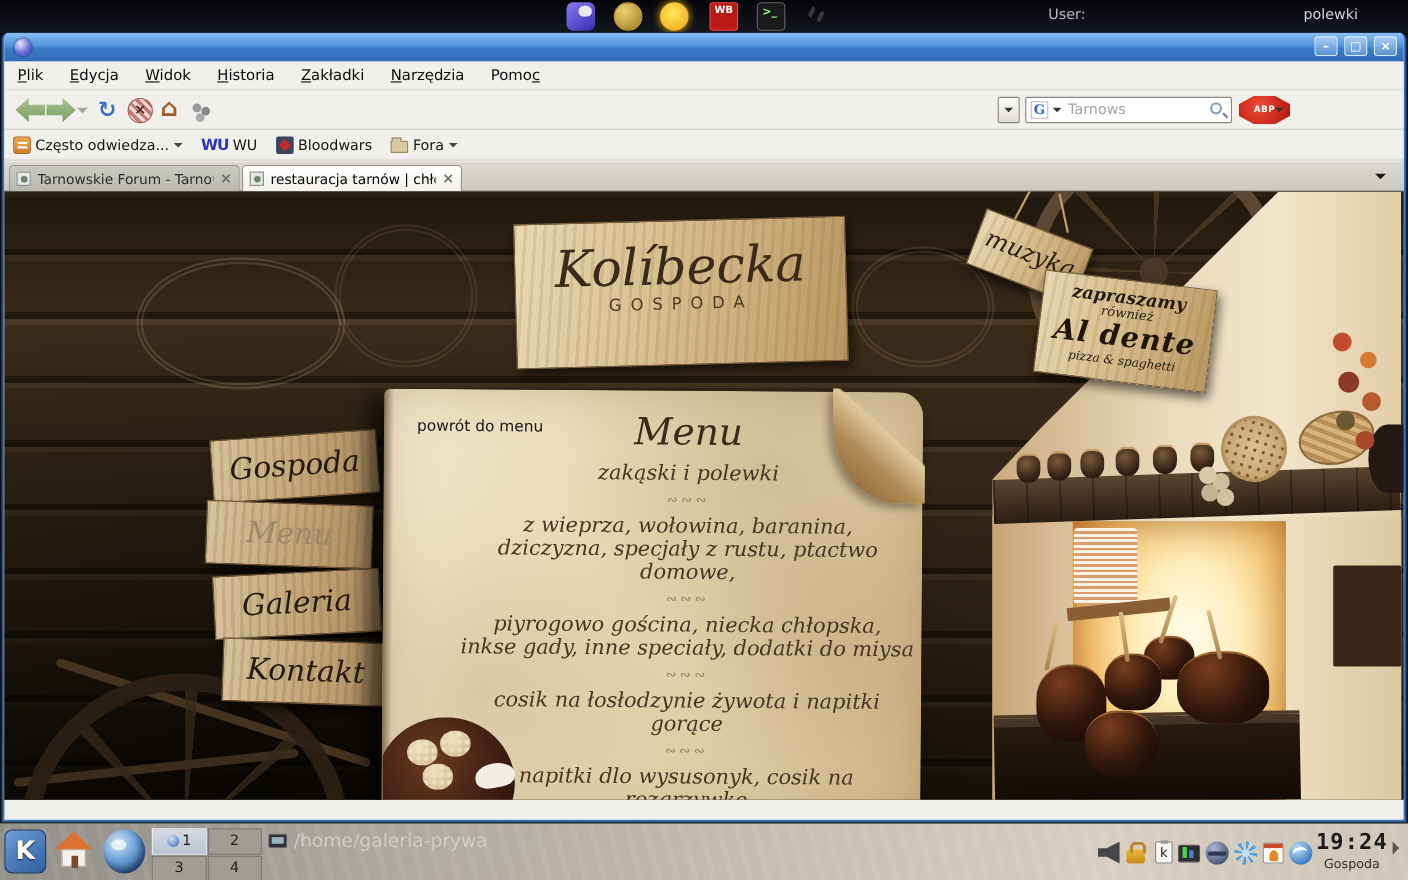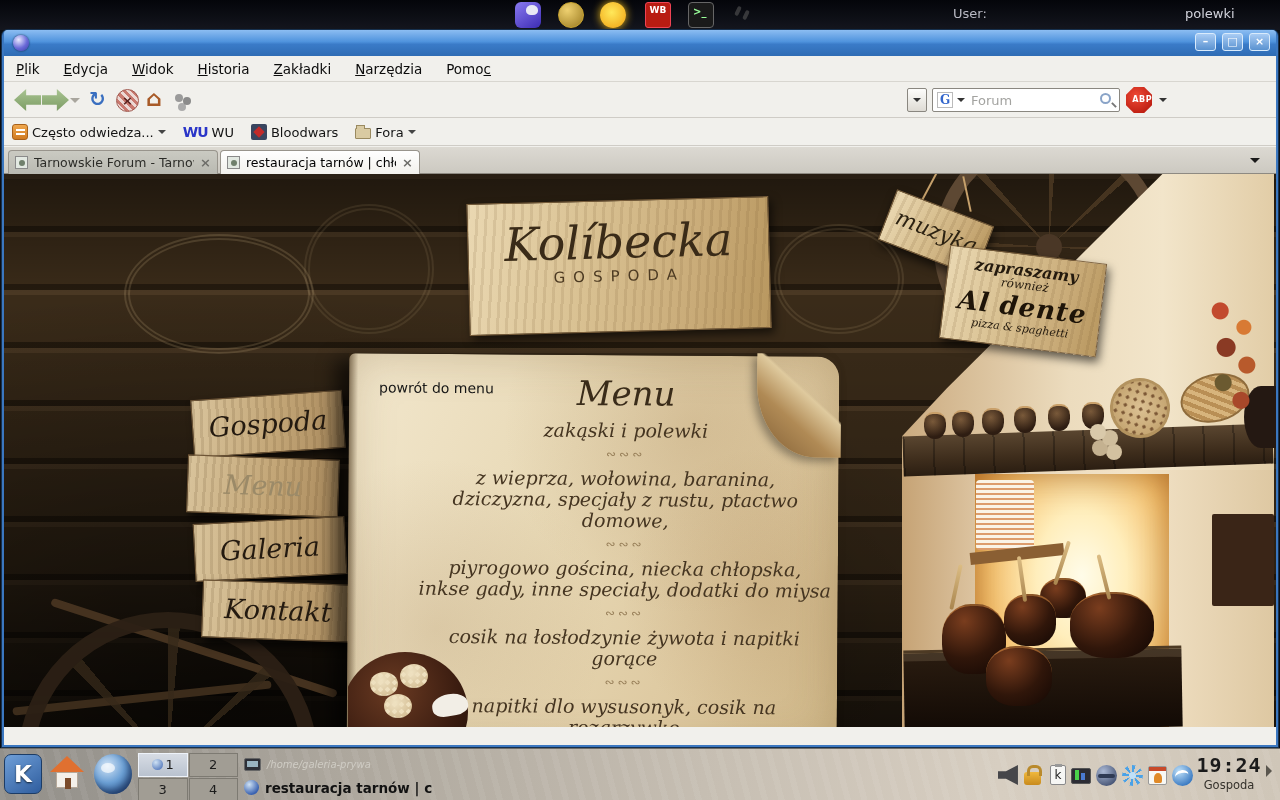--- a/index.html
+++ b/index.html
@@ -64,24 +64,24 @@
   .urldrop::after, .sdrop::after { content:""; position:absolute; left:50%; top:50%; margin:-2px 0 0 -4px;
     border:4px solid transparent; border-top-color:#333; }
   .searchbox { position:absolute; left:928px; top:6px; width:188px; height:24px; background:#fff;
     border:1px solid #8a8780; border-radius:2px; }
   .gbadge { position:absolute; left:4px; top:3px; width:16px; height:16px; border:1px solid #bbb; background:#fff;
     color:#3366cc; font-family:"DejaVu Serif",serif; font-weight:bold; font-size:12px; text-align:center; line-height:15px; }
   .sdrop { position:absolute; left:22px; top:3px; width:12px; height:16px; }
   .splaceholder { position:absolute; left:38px; top:4px; font-size:13px; color:#a3a3a0; }
   .mag { position:absolute; right:8px; top:4px; width:11px; height:11px; border:2px solid #8aa4c8; border-radius:50%; }
   .mag::after { content:""; position:absolute; left:9px; top:9px; width:6px; height:2px; background:#777; transform:rotate(45deg); }
-  .abp { position:absolute; left:1122px; top:5px; width:26px; height:26px;
+  .abp { position:absolute; left:1122px; top:5px; width:47px; height:26px;
     clip-path:polygon(30% 0,70% 0,100% 30%,100% 70%,70% 100%,30% 100%,0 70%,0 30%);
     background:radial-gradient(circle at 40% 35%,#ef4a36,#b01208); color:#fff; font-size:8px; font-weight:bold;
-    text-align:right; line-height:26px; letter-spacing:.5px; }
+    text-align:center; line-height:26px; letter-spacing:.5px; }
   .abp-caret { position:absolute; left:1155px; top:16px; width:0; height:0; border:4px solid transparent; border-top-color:#333; }
 
   .bookmarksbar { position:absolute; left:0; top:89px; right:0; height:27px; background:#f1f0ec;
     border-bottom:1px solid #cfccc6; display:flex; align-items:center; padding-left:8px; gap:7px; }
   .bm { display:flex; align-items:center; gap:4px; font-size:13px; color:#141414; margin-right:10px; }
   .bm .caret { width:0; height:0; border:4px solid transparent; border-top-color:#444; margin-top:4px; }
   .ic-often { width:16px; height:16px; background:linear-gradient(#f0a84e,#d07a20); border:1px solid #a8611a; border-radius:3px; position:relative; }
   .ic-often::after{ content:""; position:absolute; left:3px; top:4px; width:9px; height:2px; background:#fff; box-shadow:0 4px 0 #fff; }
   .ic-wu { font-weight:bold; font-size:14px; color:#2a35c8; letter-spacing:-1px; }
   .ic-bw { width:16px; height:16px; background:#39455f; border-radius:2px; position:relative; }
@@ -242,21 +242,21 @@
   .pcell { background:#a19d94; border:1px solid #7d7a72; font-size:13px; color:#1c1c1c;
     display:flex; align-items:center; justify-content:center; gap:3px; }
   .pcell.active { background:linear-gradient(#d7dce4,#b9c2cf); border:1px solid #eef3fa; }
   .pdot { width:11px; height:11px; border-radius:50%; background:radial-gradient(circle at 35% 30%,#cfe2f4,#3a62b0); }
 
   .task { position:absolute; left:244px; height:23px; display:flex; align-items:center; gap:6px; width:420px; }
   .t1 { top:4px; } .t2 { top:27px; }
   .t-mon { width:17px; height:13px; background:#2e3038; border:1px solid #666; border-radius:2px; position:relative; }
   .t-mon::after { content:""; position:absolute; left:2px; top:2px; right:2px; bottom:3px; background:#9ab4c2; }
   .t-globe { width:15px; height:15px; border-radius:50%; background:radial-gradient(circle at 35% 30%,#cfe2f4,#3a62b0 70%); }
-  .t1 .t-label { font-size:10px; color:#cfccc4;font-style:italic; }
+  .t1 .t-label { font-size:17px; color:#cfccc4; }
   .t2 .t-label { font-size:13.5px; font-weight:bold; color:#121212; }
 
   .tray { position:absolute; left:998px; top:14px; height:24px; display:flex; gap:5px; align-items:center; }
   .tico { width:21px; height:21px; position:relative; flex:none; }
   .i-vol { background:#46464a; clip-path:polygon(0 32%,38% 32%,95% 2%,95% 98%,38% 68%,0 68%); }
   .i-lock { width:17px; height:13px; margin-top:7px; background:linear-gradient(#f0b83c,#c88a1c); border-radius:3px; position:relative; }
   .i-lock::before { content:""; position:absolute; left:3px; top:-7px; width:9px; height:8px; border:3px solid #b98a2c; border-bottom:none; border-radius:6px 6px 0 0; }
   .i-klip { width:16px; height:20px; background:#f6f6f4; border:1px solid #88888a; border-radius:2px; font-size:12px; color:#222; text-align:center; line-height:18px; }
   .i-klip::before { content:""; position:absolute; left:4px; top:-2px; width:7px; height:3px; background:#999; }
   .i-disp { width:20px; height:16px; margin-top:2px; background:#2c2c34; border:1px solid #555; border-radius:2px; }
@@ -320,21 +320,21 @@
       <div class="arrow fwd"></div>
       <div class="tb-caret"></div>
       <span class="tb-glyph reload">↻</span>
       <div class="stopbtn"><span>×</span></div>
       <span class="tb-glyph homebtn">⌂</span>
       <div class="plugdots"></div>
       <div class="urldrop"></div>
       <div class="searchbox">
         <span class="gbadge">G</span>
         <span class="sdrop"></span>
-        <span class="splaceholder">Forum</span>
+        <span class="splaceholder">Tarnows</span>
         <span class="mag"></span>
       </div>
       <div class="abp">ABP</div>
       <div class="abp-caret"></div>
     </div>
 
     <div class="bookmarksbar">
       <div class="bm">
         <span class="ic-often"></span>
         <span>Często odwiedza...</span>
@@ -501,24 +501,20 @@
         </div>
       <div class="pcell">
           <span>4</span>
         </div>
     </div>
 
     <div class="task t1">
       <span class="t-mon"></span>
       <span class="t-label">/home/galeria-prywa</span>
     </div>
-    <div class="task t2">
-      <span class="t-globe"></span>
-      <span class="t-label">restauracja tarnów | c</span>
-    </div>
 
     <div class="tray">
       <div class="tico i-vol"></div>
       <div class="tico">
           <div class="i-lock"></div>
         </div>
       <div class="tico i-klip">k</div>
       <div class="tico i-disp"></div>
       <div class="tico i-mix"></div>
       <div class="tico i-sun"></div>

